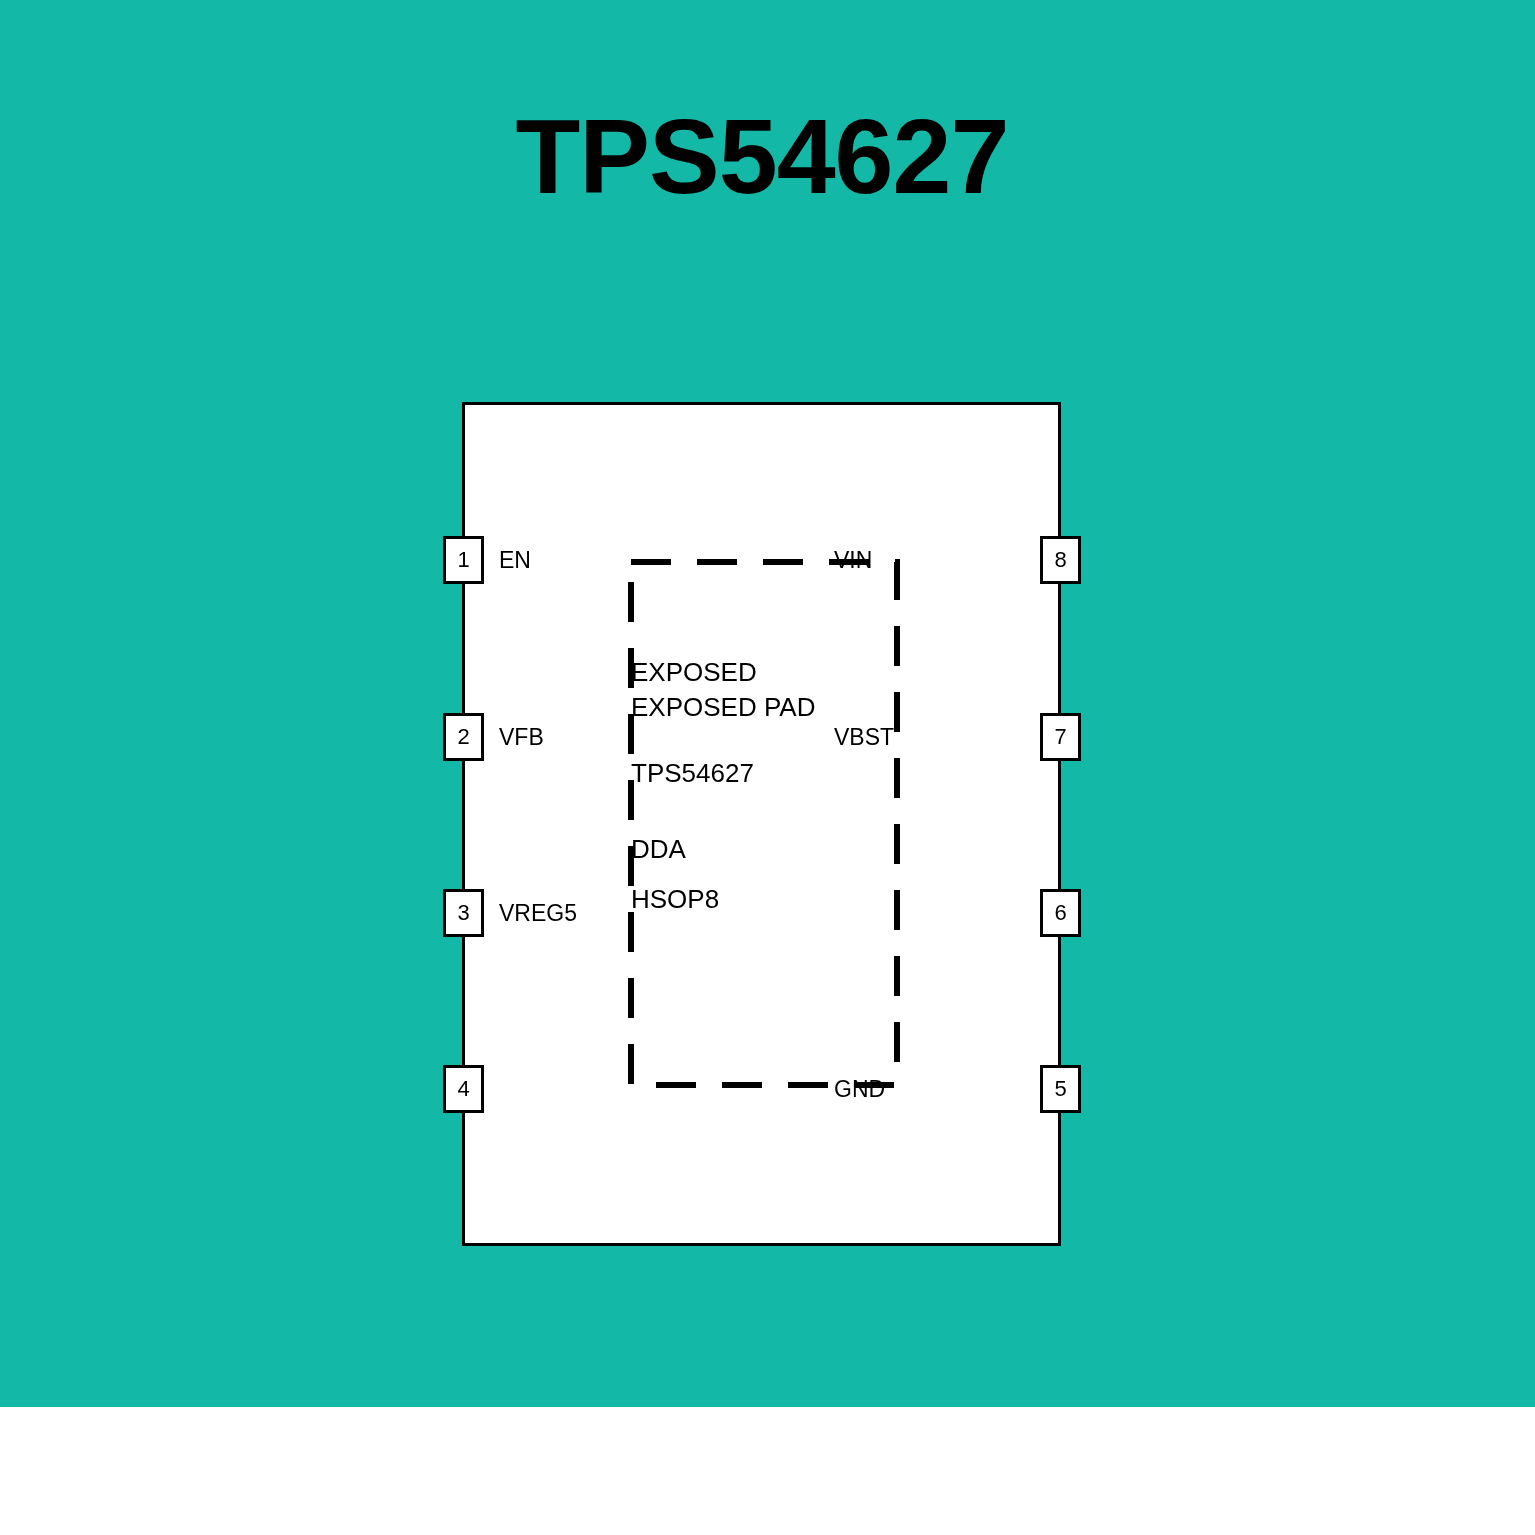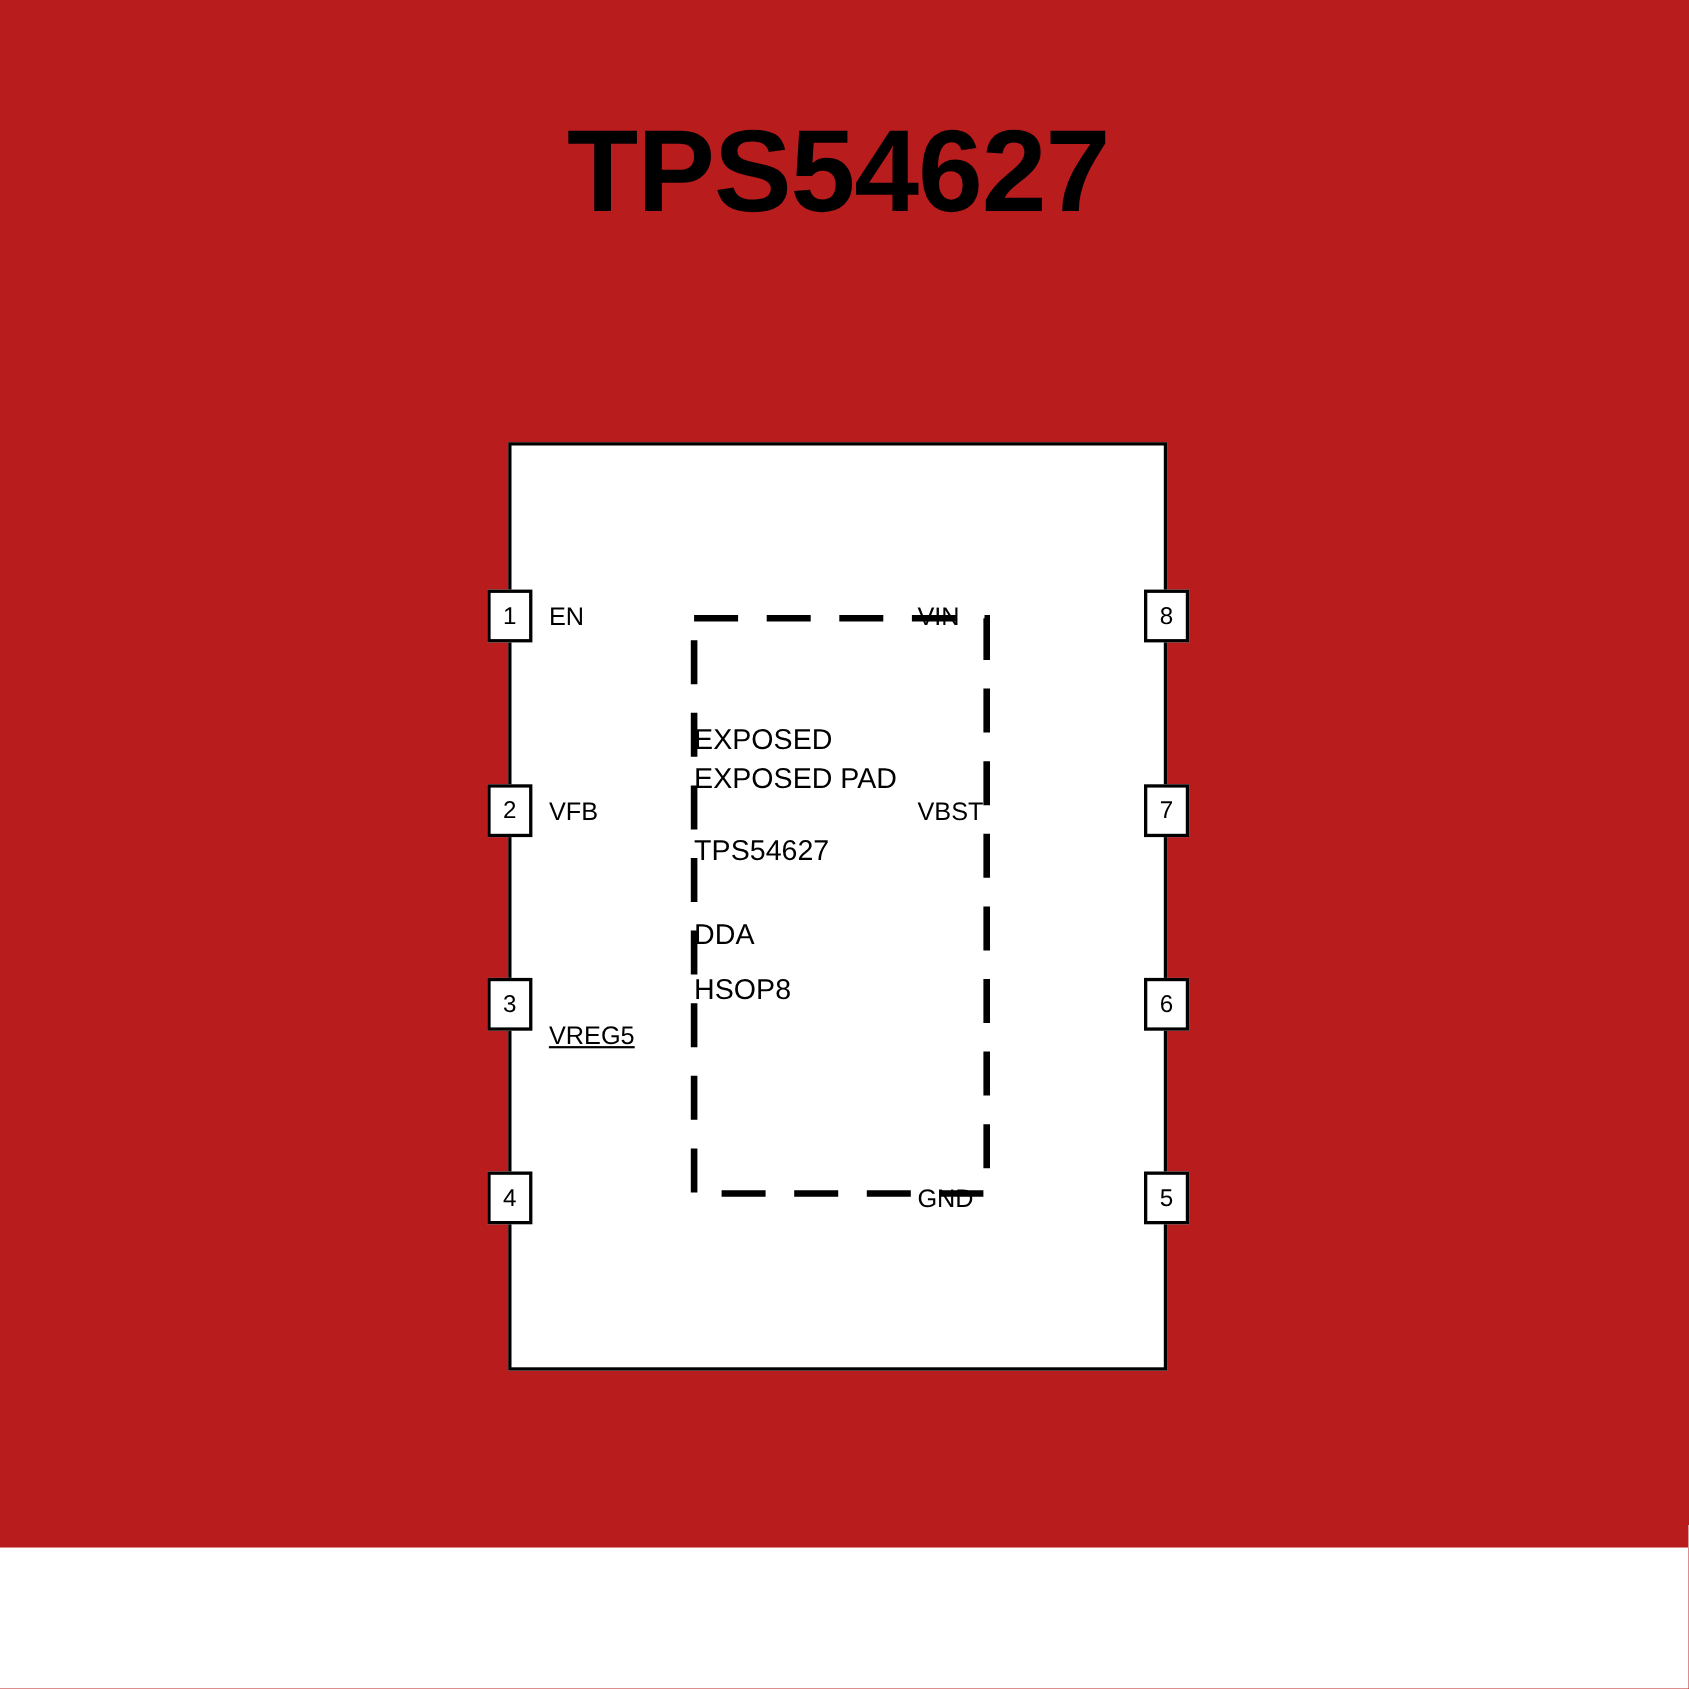--- a/index.html
+++ b/index.html
@@ -1,21 +1,21 @@
 <!DOCTYPE html>
 <html><head>
 <meta charset="utf-8">
 <style>
   * { margin: 0; padding: 0; box-sizing: border-box; }
   html, body { background: #ffffff; }
   .canvas {
     position: relative;
     width: 1535px;
     height: 1407px;
-    background: #b91c1c;
+    background: #14b8a6;
     font-family: "Liberation Sans", sans-serif;
     color: #000000;
     overflow: hidden;
   }
   .title {
     position: absolute;
     left: 462px;
     top: 98px;
     width: 600px;
     text-align: center;
@@ -78,21 +78,21 @@
     height: 48px;
     line-height: 48px;
     font-size: 23px;
     color: #000000;
     white-space: nowrap;
   }
   .pin-label.left-side  { left: 499px; width: 300px; text-align: left; }
   .pin-label.right-side { left: 834px; width: 198px; text-align: left; }
   .pin-label.r1 { top: 536px; }
   .pin-label.r2 { top: 713px; }
-  .pin-label.r3 { top: 917px; text-decoration: underline; }
+  .pin-label.r3 { top: 889px; }
   .pin-label.r4 { top: 1065px; }
 </style>
 </head>
 <body>
 
 <div class="canvas">
 
   <div class="title">TPS54627</div>
 
   <div class="chip-body"></div>

